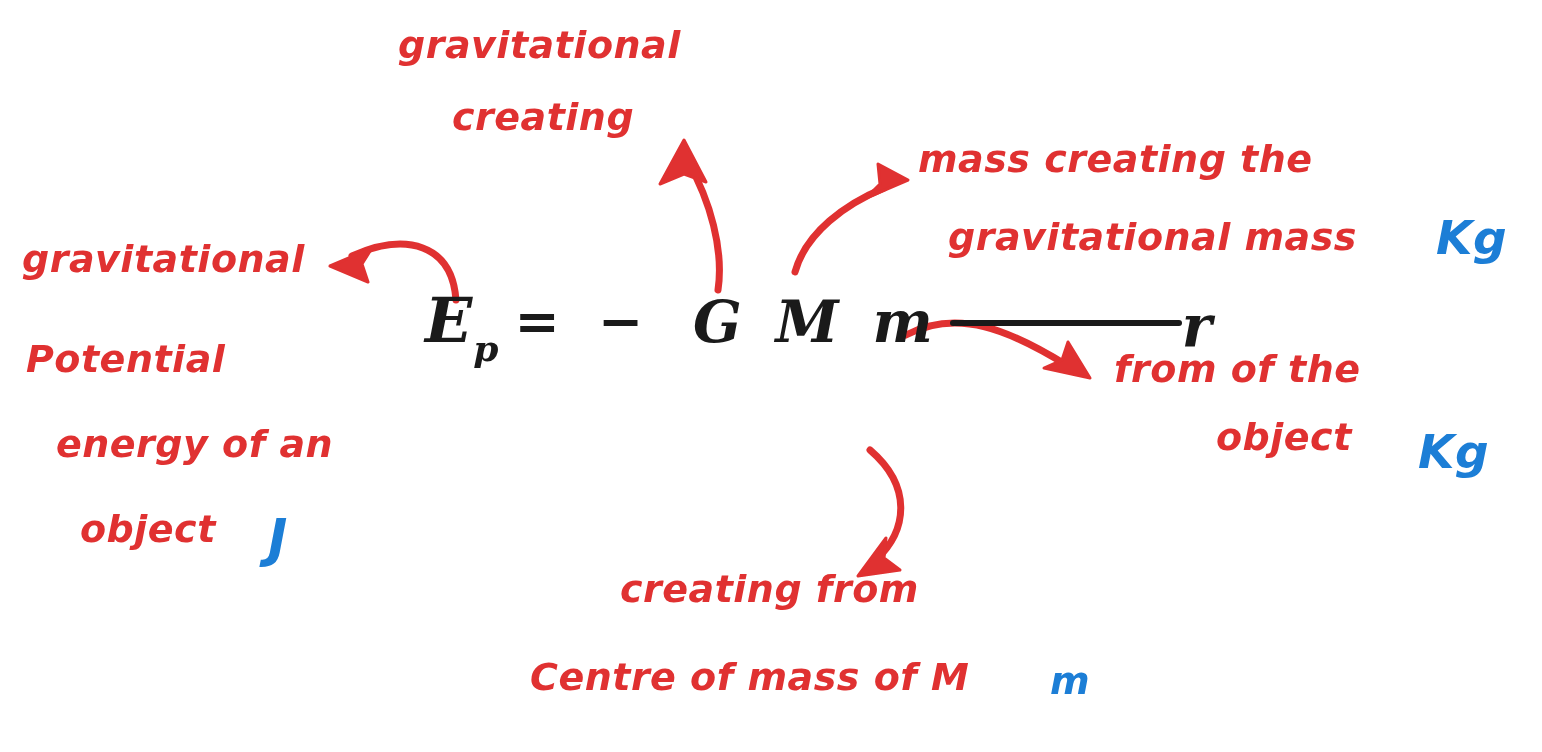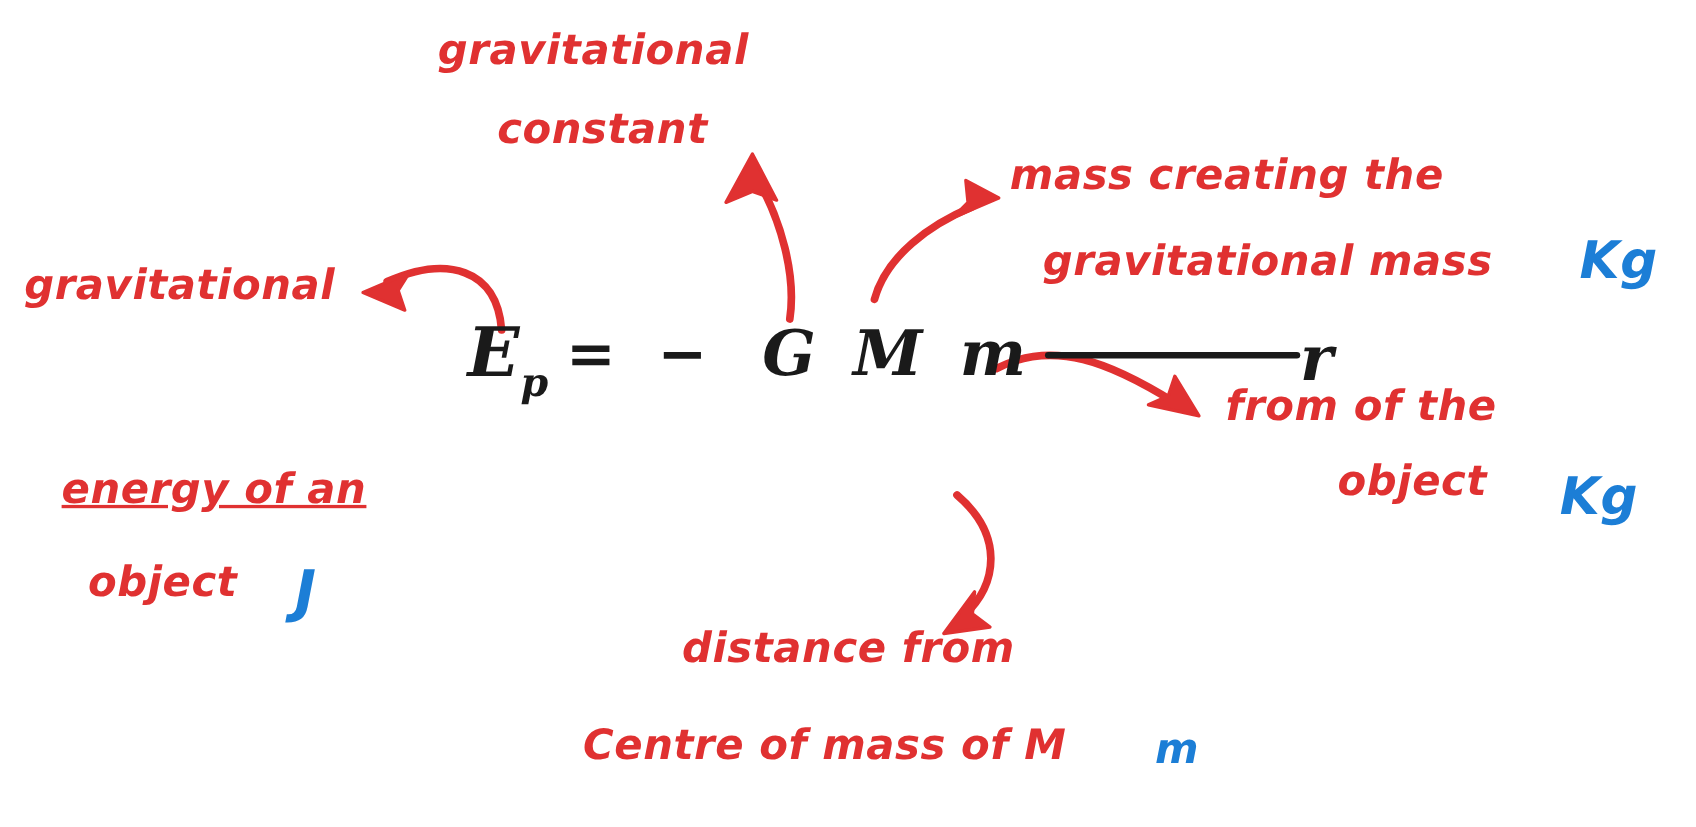--- a/index.html
+++ b/index.html
@@ -170,32 +170,33 @@
       <span class="f-minus">−</span>
       <span class="frac">
         <span class="frac-num">G M m</span>
         <span class="frac-bar"></span>
         <span class="frac-den">r</span>
       </span>
     </div>
   </div>
 
   <div class="note hand red annot" style="left:398px; top:26px;">gravitational</div>
-  <div class="note hand red annot" style="left:452px; top:98px;">constant</div>
+  <div class="note hand red annot" style="left:452px; top:98px;">creating</div>
 
   <div class="note hand red annot" style="left:22px; top:240px;">gravitational</div>
-  <div class="note hand red annot" style="left:56px; top:425px;text-decoration:underline;">energy of an</div>
+  <div class="note hand red annot" style="left:26px; top:340px;">Potential</div>
+  <div class="note hand red annot" style="left:56px; top:425px;">energy of an</div>
   <div class="note hand red annot" style="left:80px; top:510px;">object</div>
   <div class="note hand blue unit" style="left:268px; top:512px; font-size:52px;">J</div>
 
   <div class="note hand red annot" style="left:918px; top:140px;">mass creating the</div>
   <div class="note hand red annot" style="left:948px; top:218px;">gravitational mass</div>
   <div class="note hand blue unit" style="left:1436px; top:214px;">Kg</div>
 
   <div class="note hand red annot" style="left:1114px; top:350px;">from of the</div>
   <div class="note hand red annot" style="left:1216px; top:418px;">object</div>
   <div class="note hand blue unit" style="left:1418px; top:428px;">Kg</div>
 
-  <div class="note hand red annot" style="left:620px; top:570px;">distance from</div>
+  <div class="note hand red annot" style="left:620px; top:570px;">creating from</div>
   <div class="note hand red annot" style="left:530px; top:658px;font-style:italic;">Centre of mass of M</div>
   <div class="note hand blue unit" style="left:1050px; top:662px; font-size:38px;">m</div>
 
 </div>
 
 </body></html>

